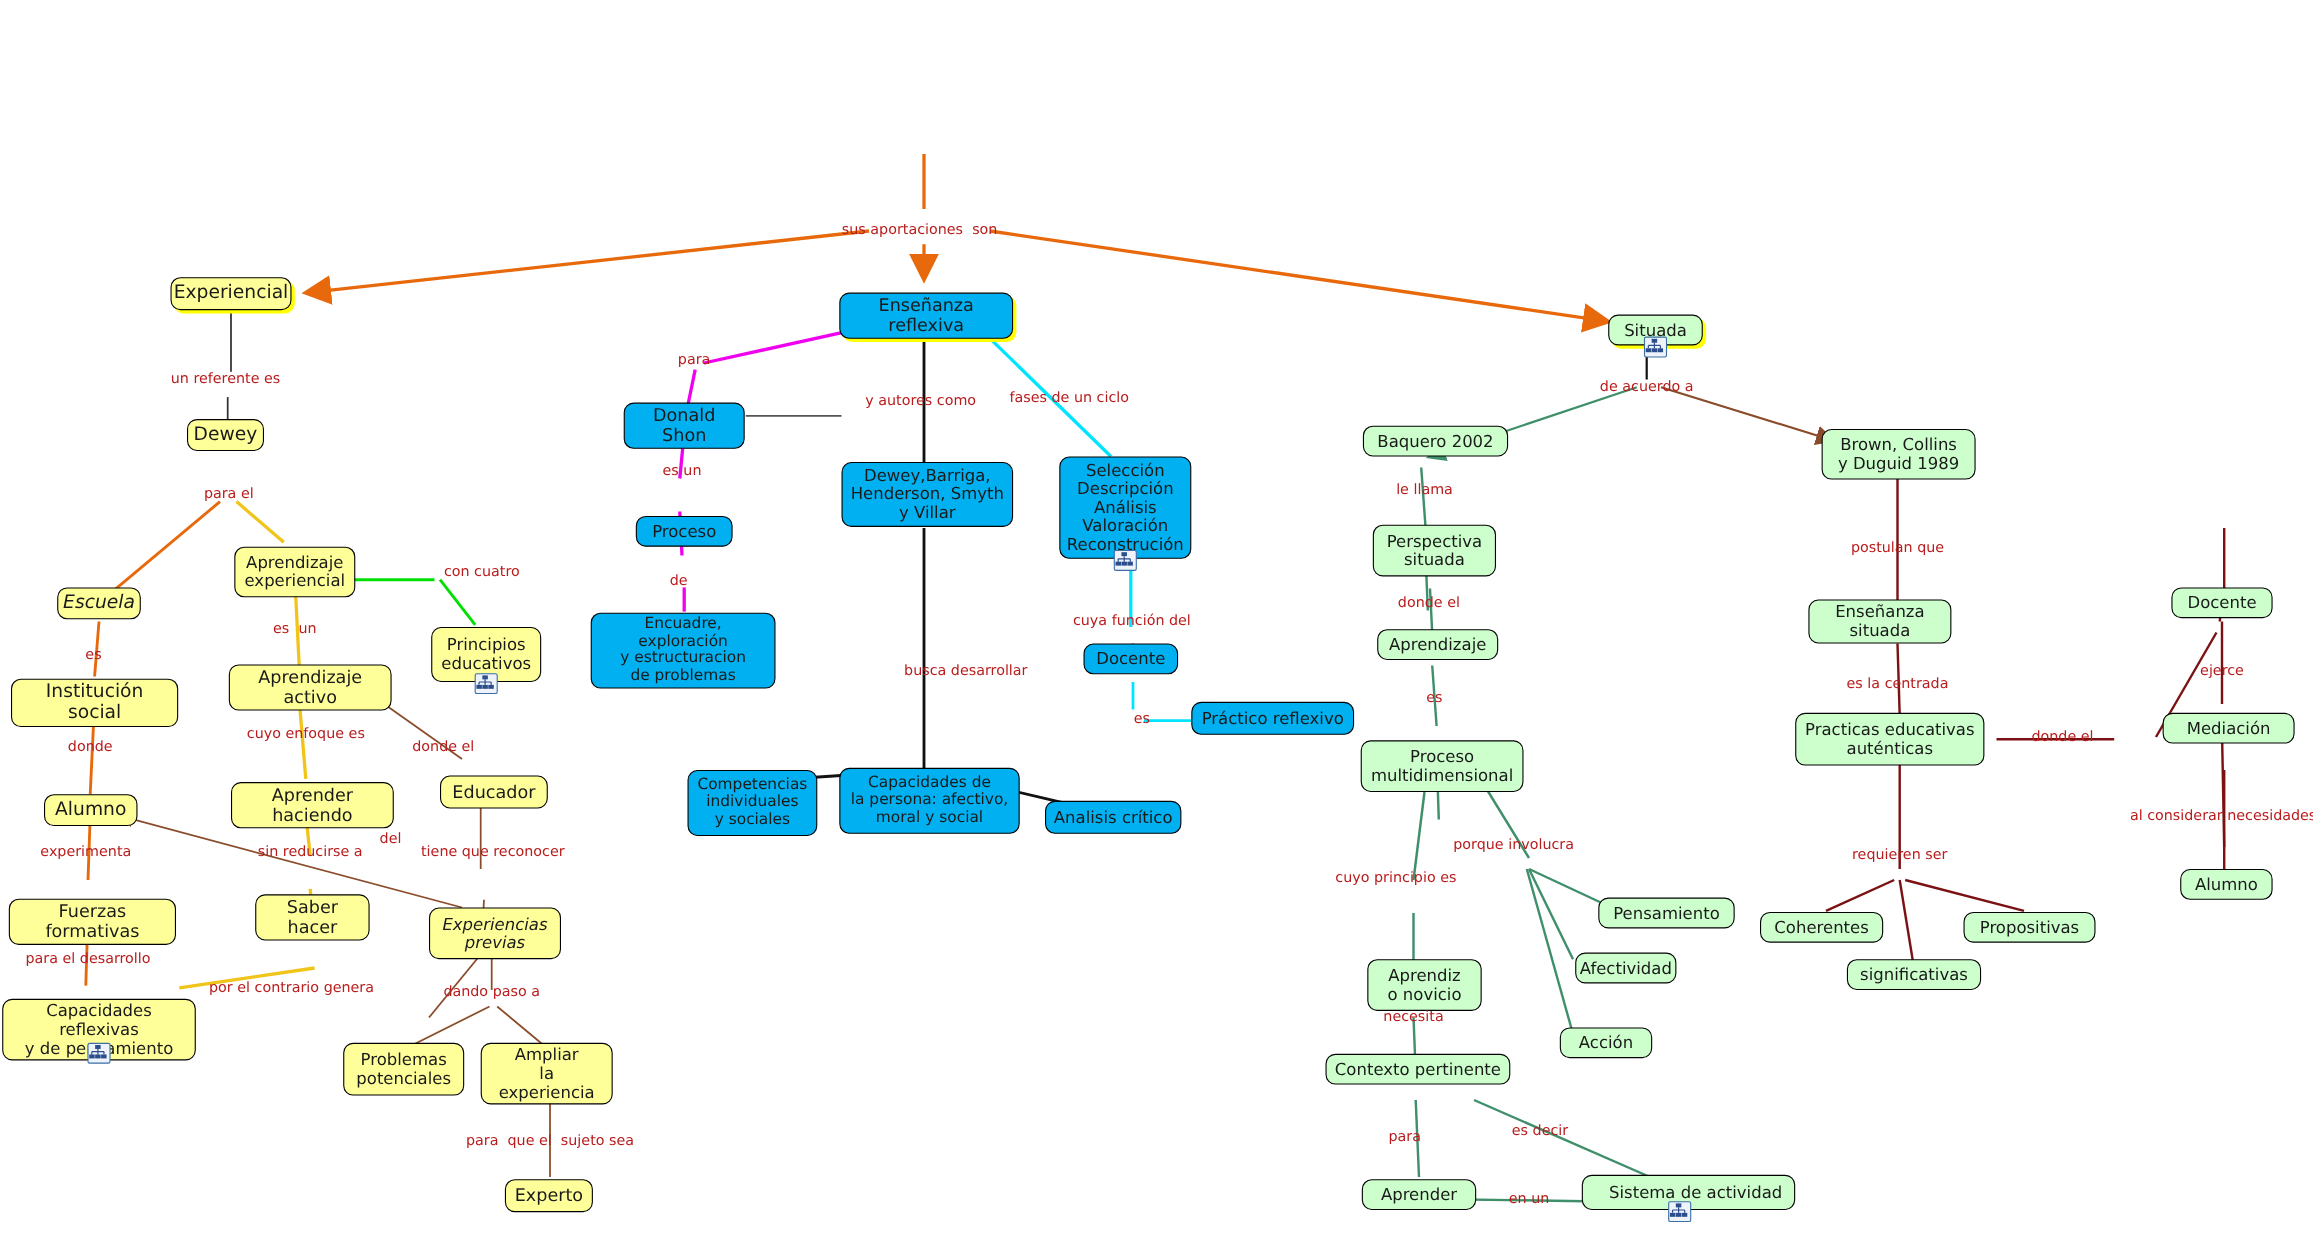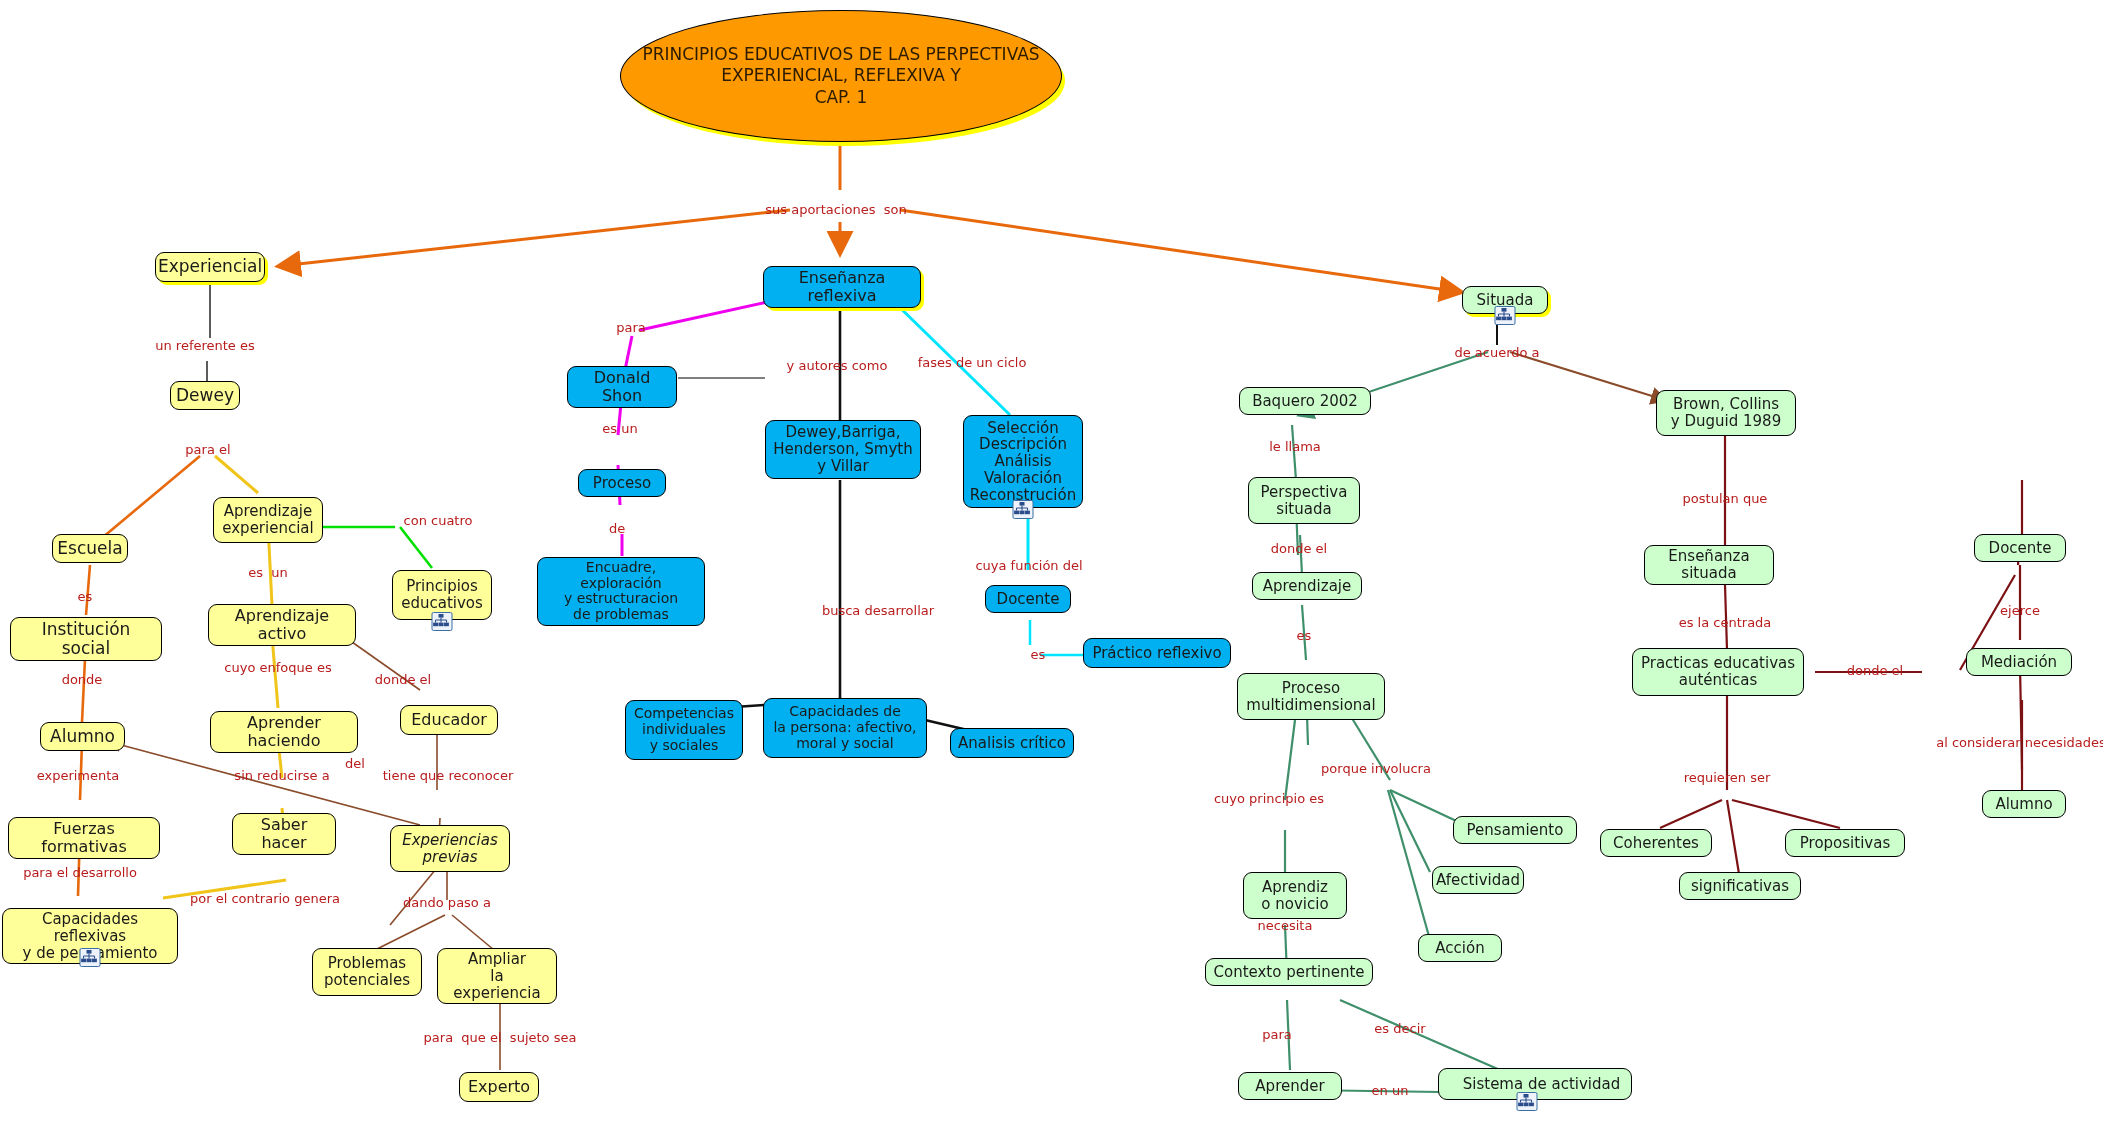--- a/index.html
+++ b/index.html
@@ -131,30 +131,25 @@
       <path d="M1960,670 L2015,575" stroke="#7b1113" stroke-width="2.2" fill="none"></path>
       <path d="M2018,565 L2020,540" stroke="#7b1113" stroke-width="2.2" fill="none"></path>
       <path d="M2020,565 L2020,640" stroke="#7b1113" stroke-width="2.2" fill="none"></path>
       <path d="M2020,665 L2022,770" stroke="#7b1113" stroke-width="2.2" fill="none"></path>
       <path d="M2022,795 L2022,795" stroke="#7b1113" stroke-width="2.2" fill="none"></path>
       <path d="M2022,480 L2022,560" stroke="#7b1113" stroke-width="2.2" fill="none"></path>
       <path d="M2022,700 L2022,790" stroke="#7b1113" stroke-width="2.2" fill="none"></path>
     </g>
   </svg>
 
-  <div class="ellipse" id="n-root" style="left:620px;top:10px;width:440px;height:130px;font-size:17px;">
-    <span>PRINCIPIOS EDUCATIVOS DE LAS PERPECTIVAS
-EXPERIENCIAL, REFLEXIVA Y
-CAP. 1</span>
-  </div>
 
   <div id="nodes-layer">
       <div class="node yellow glow" style="left: 155px; top: 252px; width: 110px; min-height: 30px; font-size: 17px;"><span>Experiencial</span></div>
       <div class="node yellow" style="left: 170px; top: 381px; width: 70px; min-height: 29px; font-size: 17px;"><span>Dewey</span></div>
-      <div class="node yellow" style="left: 52px; top: 534px; width: 76px; min-height: 29px; font-size: 17px;"><span>Escuela</span></div>
+      <div class="node yellow" style="left: 52px; top: 534px; width: 76px; min-height: 29px; font-size: 17px; font-style: italic;"><span>Escuela</span></div>
       <div class="node yellow" style="left: 10px; top: 617px; width: 152px; min-height: 29px; font-size: 17px;"><span>Institución social</span></div>
       <div class="node yellow" style="left: 40px; top: 722px; width: 85px; min-height: 29px; font-size: 17px;"><span>Alumno</span></div>
       <div class="node yellow" style="left: 8px; top: 817px; width: 152px; min-height: 28px; font-size: 16px;"><span>Fuerzas formativas</span></div>
       <div class="node yellow" style="left: 2px; top: 908px; width: 176px; min-height: 48px; font-size: 15px;"><span>Capacidades reflexivas
 y de pensamiento</span></div>
       <div class="cmapicon" style="left: 90px; top: 948px;">
         <svg width="17" height="15" viewBox="0 0 17 15">
           <rect x="6" y="1" width="5" height="3.6" fill="#2b4d8c"></rect>
           <path d="M8.5,4.6 L8.5,7 M3,7 L14,7 M3,7 L3,9.6 M8.5,7 L8.5,9.6 M14,7 L14,9.6" stroke="#2b4d8c" stroke-width="1.1" fill="none"></path>
           <rect x="0.6" y="9.6" width="5" height="3.6" fill="#2b4d8c"></rect>
@@ -253,21 +248,21 @@
       </div>
       <div class="node green" style="left: 1656px; top: 390px; width: 140px; min-height: 46px; font-size: 15px;"><span>Brown, Collins
 y Duguid 1989</span></div>
       <div class="node green" style="left: 1644px; top: 545px; width: 130px; min-height: 28px; font-size: 15px;"><span>Enseñanza situada</span></div>
       <div class="node green" style="left: 1632px; top: 648px; width: 172px; min-height: 48px; font-size: 15px;"><span>Practicas educativas
 auténticas</span></div>
       <div class="node green" style="left: 1600px; top: 829px; width: 112px; min-height: 28px; font-size: 15px;"><span>Coherentes</span></div>
       <div class="node green" style="left: 1679px; top: 872px; width: 122px; min-height: 28px; font-size: 15px;"><span>significativas</span></div>
       <div class="node green" style="left: 1785px; top: 829px; width: 120px; min-height: 28px; font-size: 15px;"><span>Propositivas</span></div>
       <div class="node green" style="left: 1974px; top: 534px; width: 92px; min-height: 28px; font-size: 15px;"><span>Docente</span></div>
-      <div class="node green" style="left: 1966px; top: 648px; width: 106px; min-height: 28px; font-size: 15px;"><span>Mediación</span></div>
+      <div class="node green" style="left: 1966px; top: 648px; width: 120px; min-height: 28px; font-size: 15px;"><span>Mediación</span></div>
       <div class="node green" style="left: 1982px; top: 790px; width: 84px; min-height: 28px; font-size: 15px;"><span>Alumno</span></div>
     </div>
   <div id="labels-layer">
       <div class="lbl" style="left: 836px; top: 209px; font-size: 13px;">sus aportaciones  son</div>
       <div class="lbl" style="left: 205px; top: 345px; font-size: 13px;">un referente es</div>
       <div class="lbl" style="left: 208px; top: 449px; font-size: 13px;">para el</div>
       <div class="lbl" style="left: 85px; top: 596px; font-size: 13px;">es</div>
       <div class="lbl" style="left: 82px; top: 679px; font-size: 13px;">donde</div>
       <div class="lbl" style="left: 78px; top: 775px; font-size: 13px;">experimenta</div>
       <div class="lbl" style="left: 80px; top: 872px; font-size: 13px;">para el desarrollo</div>

